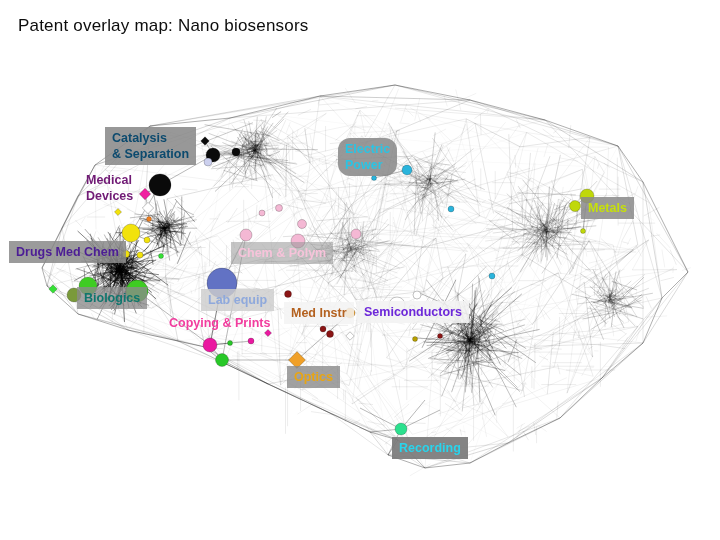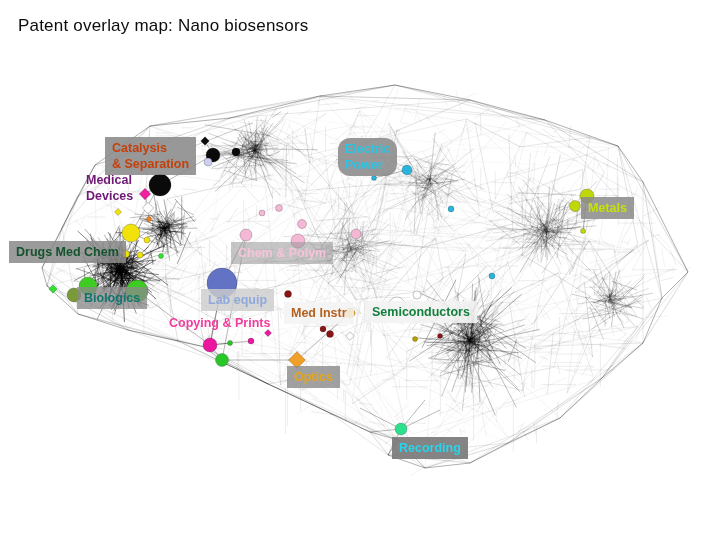--- a/index.html
+++ b/index.html
@@ -95,51 +95,51 @@
       <circle cx="210" cy="345" r="7" fill="#ea18a0" stroke="rgba(0,0,0,0.35)" stroke-width="0.6"></circle>
       <circle cx="251" cy="341" r="3" fill="#ea18a0" stroke="rgba(0,0,0,0.35)" stroke-width="0.6"></circle>
       <rect x="-2.5" y="-2.5" width="5" height="5" transform="translate(268,333) rotate(45)" fill="#ea18a0" stroke="rgba(0,0,0,0.35)" stroke-width="0.6"></rect>
       <circle cx="222" cy="360" r="6.5" fill="#28c828" stroke="rgba(0,0,0,0.35)" stroke-width="0.6"></circle>
       <circle cx="230" cy="343" r="2.5" fill="#28c828" stroke="rgba(0,0,0,0.35)" stroke-width="0.6"></circle>
       <rect x="-6" y="-6" width="12" height="12" transform="translate(297,360) rotate(45)" fill="#f0a028" stroke="rgba(0,0,0,0.35)" stroke-width="0.6"></rect>
       <circle cx="401" cy="429" r="6" fill="#2ce08e" stroke="rgba(0,0,0,0.35)" stroke-width="0.6"></circle>
     </svg>
   <div id="page-title">Patent overlay map: Nano biosensors</div>
   <div id="labels">
-      <div class="cluster-label boxed" style="left: 105px; top: 137px; color: #c2410c; background: rgba(138, 138, 138, 0.88);">
+      <div class="cluster-label boxed" style="left: 105px; top: 127px; color: #0c4a6e; background: rgba(138, 138, 138, 0.88);">
         <span>Catalysis</span>
         <span>&amp; Separation</span>
       </div>
       <div class="cluster-label" style="left: 86px; top: 172px; color: #701a75;">
         <span>Medical</span>
         <span>Devices</span>
       </div>
       <div class="cluster-label boxed" style="left: 338px; top: 138px; color: rgb(42, 196, 228); background: rgba(138, 138, 138, 0.88); border-radius: 12px;">
         <span>Electric</span>
         <span>Power</span>
       </div>
       <div class="cluster-label boxed" style="left: 581px; top: 197px; color: rgb(198, 224, 10); background: rgba(138, 138, 138, 0.85);">
         <span>Metals</span>
       </div>
-      <div class="cluster-label boxed" style="left: 9px; top: 241px; color: #14532d; background: rgba(138, 138, 138, 0.85);">
+      <div class="cluster-label boxed" style="left: 9px; top: 241px; color: #4c1d95; background: rgba(138, 138, 138, 0.85);">
         <span>Drugs Med Chem</span>
       </div>
       <div class="cluster-label boxed" style="left: 231px; top: 242px; color: rgb(247, 195, 218); background: rgba(150, 150, 150, 0.55);">
         <span>Chem &amp; Polym</span>
       </div>
       <div class="cluster-label boxed" style="left: 77px; top: 287px; color: #0f766e; background: rgba(138, 138, 138, 0.78);">
         <span>Biologics</span>
       </div>
       <div class="cluster-label boxed" style="left: 201px; top: 289px; color: rgb(143, 169, 220); background: rgba(205, 205, 205, 0.82);">
         <span>Lab equip</span>
       </div>
       <div class="cluster-label boxed" style="left: 284px; top: 302px; color: rgb(180, 97, 31); background: rgba(243, 243, 243, 0.85);">
         <span>Med Instr</span>
       </div>
-      <div class="cluster-label boxed" style="left: 365px; top: 301px; color: #15803d; background: rgba(243, 243, 243, 0.88);">
+      <div class="cluster-label boxed" style="left: 357px; top: 301px; color: #6d28d9; background: rgba(243, 243, 243, 0.88);">
         <span>Semiconductors</span>
       </div>
       <div class="cluster-label" style="left: 135px; top: 315px; color: rgb(242, 60, 158); margin-left: 34px;">
         <span>Copying  &amp; Prints</span>
       </div>
       <div class="cluster-label boxed" style="left: 287px; top: 366px; color: rgb(232, 165, 19); background: rgba(138, 138, 138, 0.8);">
         <span>Optics</span>
       </div>
       <div class="cluster-label boxed" style="left: 392px; top: 437px; color: rgb(40, 212, 236); background: rgba(122, 122, 122, 0.92);">
         <span>Recording</span>

